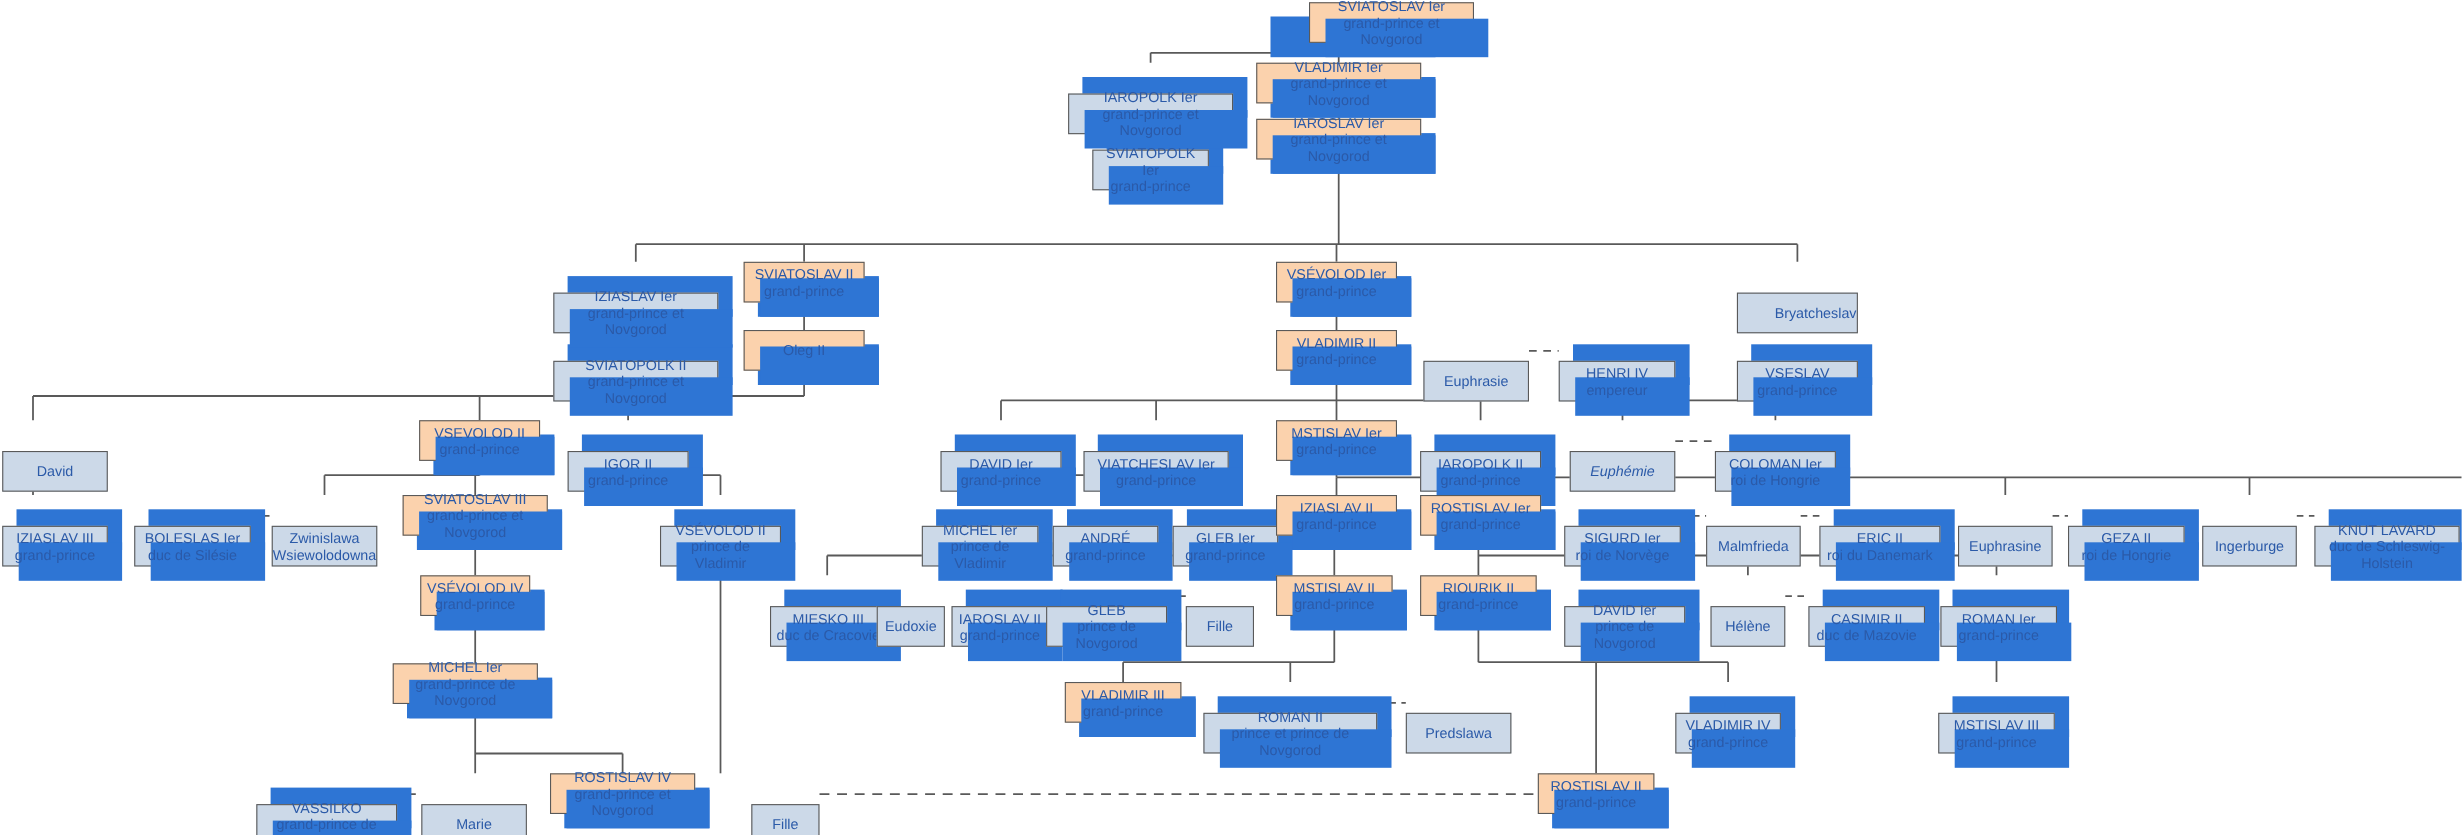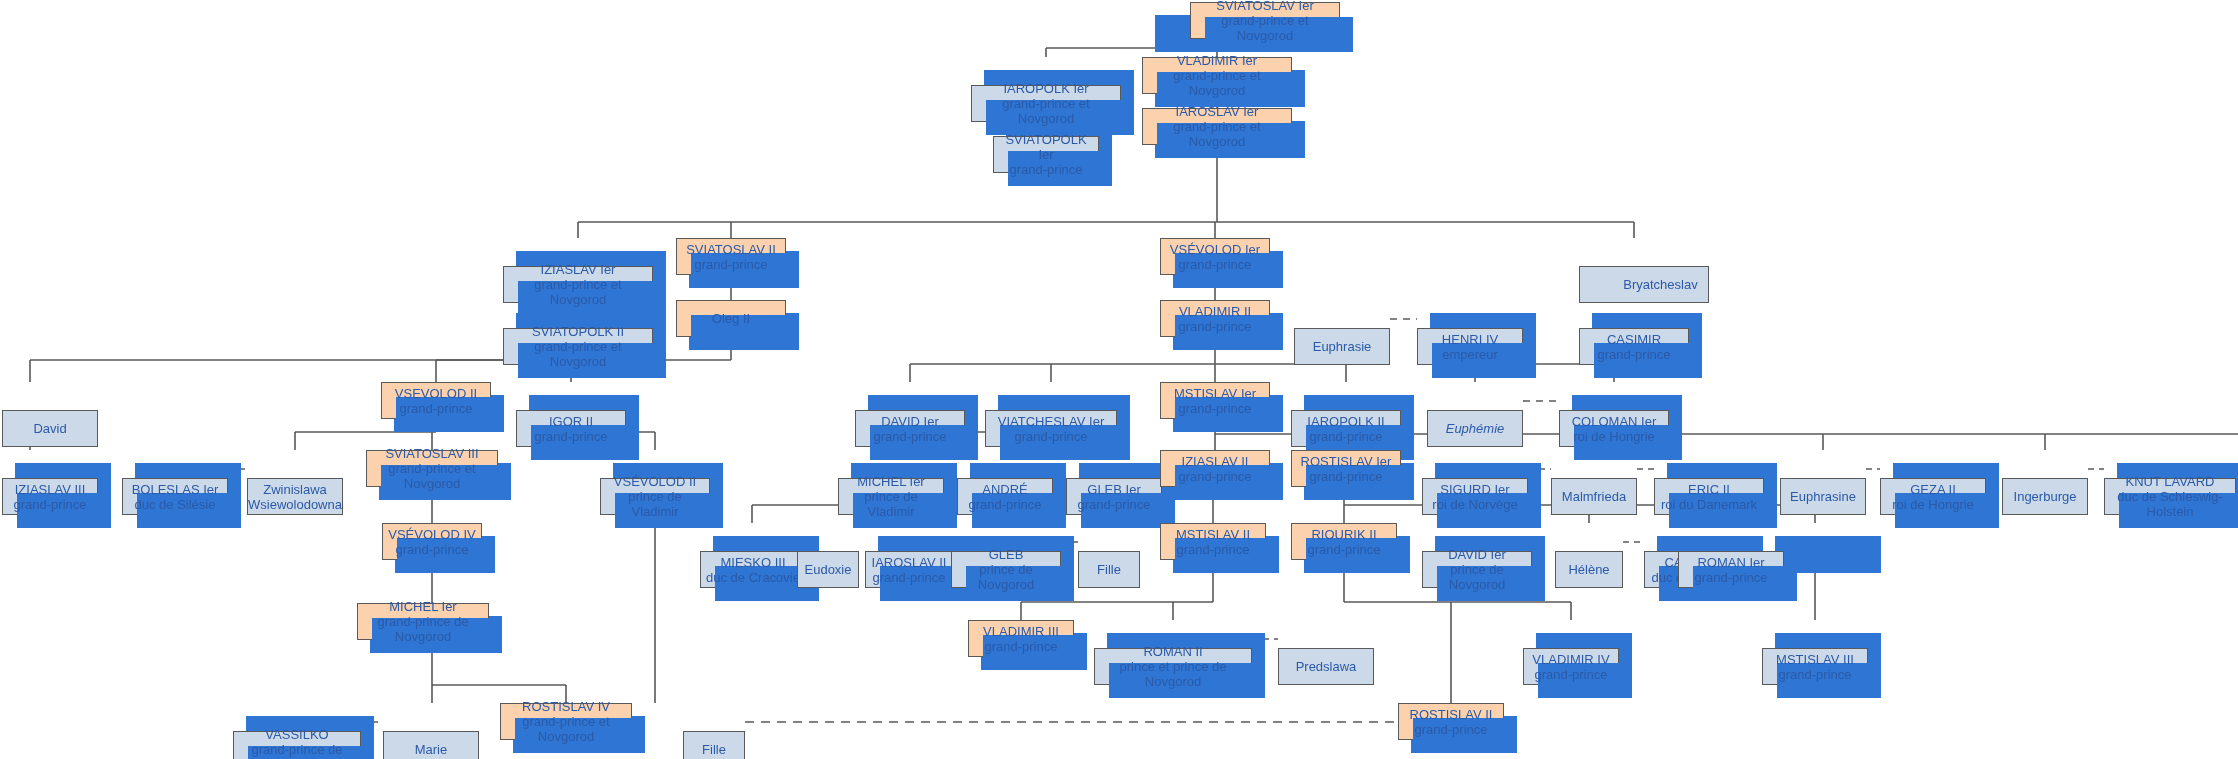--- a/index.html
+++ b/index.html
@@ -141,21 +141,21 @@
     <div style="position: absolute; left: 689px; top: 251px; width: 110px; height: 37px; background: rgb(46, 117, 212); z-index: 3;"></div>
     <div class="node orange shadow" style="left: 676px; top: 238px; width: 110px; height: 37px;">
       <span class="ttl">SVIATOSLAV II
 grand-prince</span>
     </div>
     <div style="position: absolute; left: 1173px; top: 251px; width: 110px; height: 37px; background: rgb(46, 117, 212); z-index: 3;"></div>
     <div class="node orange shadow" style="left: 1160px; top: 238px; width: 110px; height: 37px;">
       <span class="ttl">VSÉVOLOD Ier
 grand-prince</span>
     </div>
-    <div class="node blue" style="left: 1579px; top: 238px; width: 130px; height: 37px; padding-left: 36px;">
+    <div class="node blue" style="left: 1579px; top: 238px; width: 110px; height: 37px; padding-left: 36px;">
       <span class="ttl">Bryatcheslav</span>
     </div>
     <div style="position: absolute; left: 516px; top: 313px; width: 150px; height: 37px; background: rgb(46, 117, 212); z-index: 3;"></div>
     <div class="node blue shadow" style="left: 503px; top: 300px; width: 150px; height: 37px;">
       <span class="ttl">SVIATOPOLK II
 grand-prince et Novgorod</span>
     </div>
     <div style="position: absolute; left: 689px; top: 313px; width: 110px; height: 37px; background: rgb(46, 117, 212); z-index: 3;"></div>
     <div class="node orange shadow" style="left: 676px; top: 300px; width: 110px; height: 37px;">
       <span class="ttl">Oleg II</span>
@@ -168,21 +168,21 @@
     <div class="node blue" style="left: 1294px; top: 300px; width: 96px; height: 37px;">
       <span class="ttl">Euphrasie</span>
     </div>
     <div style="position: absolute; left: 1430px; top: 313px; width: 106px; height: 37px; background: rgb(46, 117, 212); z-index: 3;"></div>
     <div class="node blue shadow" style="left: 1417px; top: 300px; width: 106px; height: 37px;">
       <span class="ttl">HENRI IV
 empereur</span>
     </div>
     <div style="position: absolute; left: 1592px; top: 313px; width: 110px; height: 37px; background: rgb(46, 117, 212); z-index: 3;"></div>
     <div class="node blue shadow" style="left: 1579px; top: 300px; width: 110px; height: 37px;">
-      <span class="ttl">CASIMIR
+      <span class="ttl">VSESLAV
 grand-prince</span>
     </div>
     <div class="node blue" style="left: 2px; top: 382px; width: 96px; height: 37px;">
       <span class="ttl">David</span>
     </div>
     <div style="position: absolute; left: 394px; top: 395px; width: 110px; height: 37px; background: rgb(46, 117, 212); z-index: 3;"></div>
     <div class="node orange shadow" style="left: 381px; top: 382px; width: 110px; height: 37px;">
       <span class="ttl">VSEVOLOD II
 grand-prince</span>
     </div>
@@ -340,21 +340,21 @@
     </div>
     <div class="node blue" style="left: 1555px; top: 523px; width: 68px; height: 37px;">
       <span class="ttl">Hélène</span>
     </div>
     <div style="position: absolute; left: 1657px; top: 536px; width: 106px; height: 37px; background: rgb(46, 117, 212); z-index: 3;"></div>
     <div class="node blue shadow" style="left: 1644px; top: 523px; width: 106px; height: 37px;">
       <span class="ttl">CASIMIR II
 duc de Mazovie</span>
     </div>
     <div style="position: absolute; left: 1775px; top: 536px; width: 106px; height: 37px; background: rgb(46, 117, 212); z-index: 3;"></div>
-    <div class="node blue shadow" style="left: 1678px; top: 523px; width: 106px; height: 37px;">
+    <div class="node blue shadow" style="left: 1764px; top: 523px; width: 106px; height: 37px;">
       <span class="ttl">ROMAN Ier
 grand-prince</span>
     </div>
     <div style="position: absolute; left: 370px; top: 616px; width: 132px; height: 37px; background: rgb(46, 117, 212); z-index: 3;"></div>
     <div class="node orange shadow" style="left: 357px; top: 603px; width: 132px; height: 37px;">
       <span class="ttl">MICHEL Ier
 grand-prince de Novgorod</span>
     </div>
     <div style="position: absolute; left: 981px; top: 633px; width: 106px; height: 37px; background: rgb(46, 117, 212); z-index: 3;"></div>
     <div class="node orange shadow" style="left: 968px; top: 620px; width: 106px; height: 37px;">

